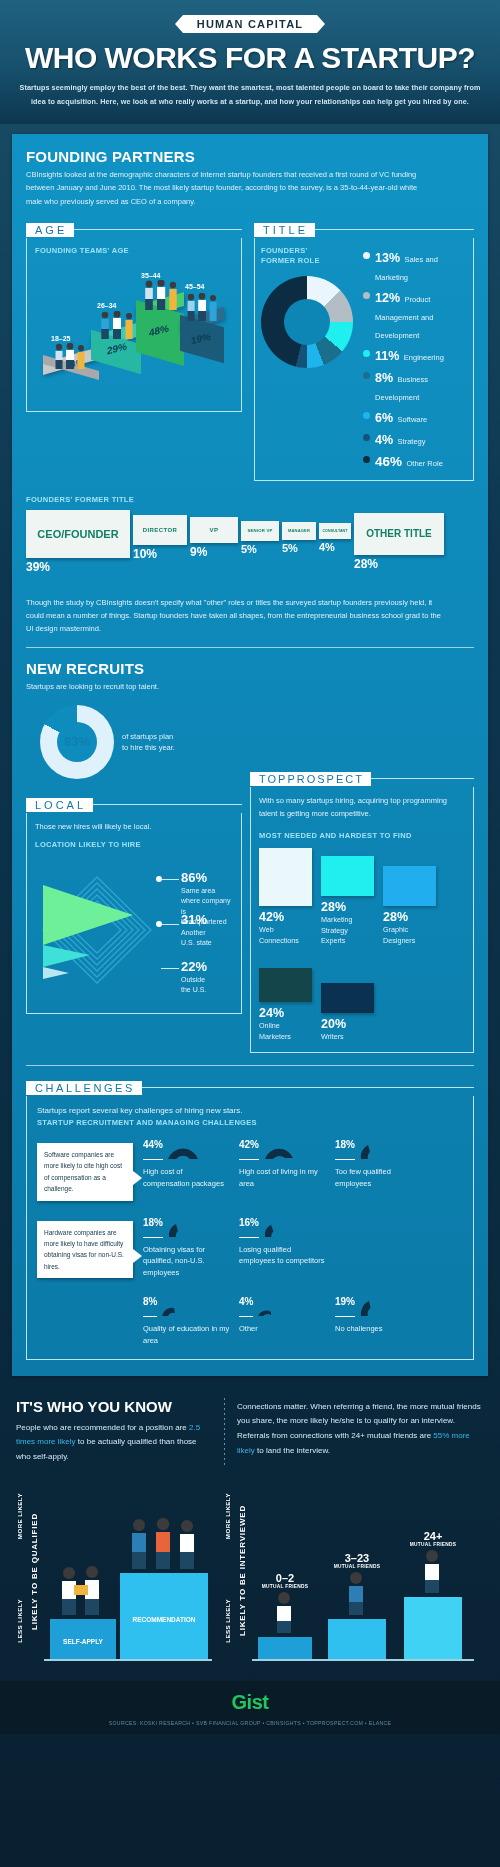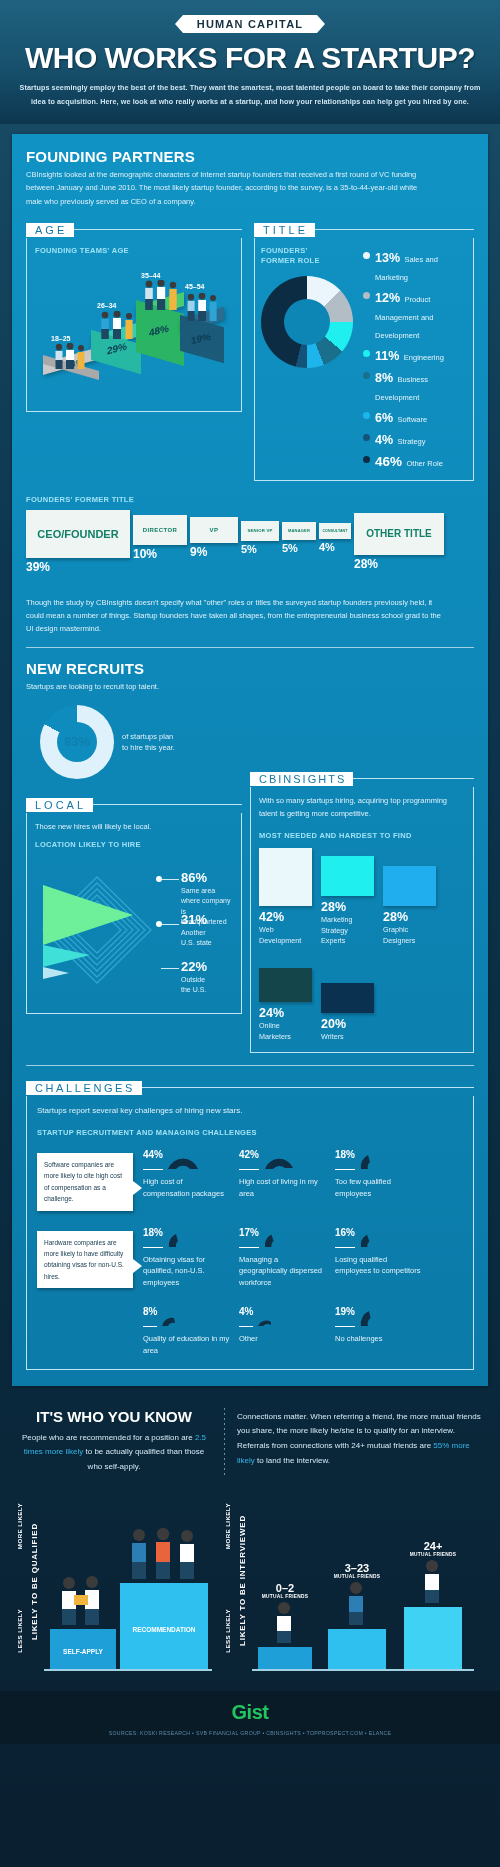--- a/index.html
+++ b/index.html
@@ -373,32 +373,32 @@
                   <div class="lbl">the U.S.</div>
                 </div>
               </div>
             </div>
           </div>
         </div>
 
         <div style="flex:1;">
           <div style="position:relative;margin-top:64px;">
             <div class="tabline"></div>
-            <span class="tab" style="letter-spacing:2px;">CBINSIGHTS</span>
+            <span class="tab" style="letter-spacing:2px;">TOPPROSPECT</span>
           </div>
           <div style="border-left:1px solid #bfe4f5;border-right:1px solid #bfe4f5;border-bottom:1px solid #bfe4f5;padding:8px 8px 10px;">
             <div class="lbl" style="font-size:7.5px;line-height:1.7;">With so many startups hiring, acquiring top programming talent is getting more competitive.</div>
             <div class="small-cap" style="margin-top:10px;">MOST NEEDED AND HARDEST TO FIND</div>
 
             <div style="display:flex; gap:9px; margin-top:8px; align-items:flex-end;">
               <div style="width:53px;">
                 <div class="sw" style="width:53px;height:58px;background:#eaf7fb;"></div>
                 <div class="sw-pct">42%</div>
                 <div class="sw-lab">Web</div>
-                <div class="sw-lab">Development</div>
+                <div class="sw-lab">Connections</div>
               </div>
               <div style="width:53px;">
                 <div class="sw" style="width:53px;height:40px;background:#1ff0ef;"></div>
                 <div class="sw-pct">28%</div>
                 <div class="sw-lab">Marketing</div>
                 <div class="sw-lab">Strategy Experts</div>
               </div>
               <div style="width:53px;">
                 <div class="sw" style="width:53px;height:40px;background:#20aeef;"></div>
                 <div class="sw-pct">28%</div>
@@ -427,21 +427,21 @@
       <div style="border-top:1px solid #9fd0e4; margin-top:12px;"></div>
     </div>
 
     <div style="margin-top:12px;">
       <div style="position:relative;">
         <div class="tabline"></div>
         <span class="tab" style="letter-spacing:2.6px;">CHALLENGES</span>
       </div>
       <div style="border-left:1px solid #bfe4f5;border-right:1px solid #bfe4f5;border-bottom:1px solid #bfe4f5;padding:9px 10px 12px;">
         <div class="lbl" style="font-size:8px">Startups report several key challenges of hiring new stars.</div>
-        <div class="small-cap" style="margin-top:11px;">STARTUP RECRUITMENT AND MANAGING CHALLENGES</div>
+        <div class="small-cap" style="margin-top:1px;">STARTUP RECRUITMENT AND MANAGING CHALLENGES</div>
 
         <div style="display:flex; gap:8px; margin-top:12px;">
           <div style="width:98px; padding-top:4px;">
             <div class="callout">Software companies are more likely to cite high cost of compensation as a challenge.</div>
           </div>
           <div style="width:88px;">
             <div style="display:flex;align-items:flex-end;gap:3px;">
               <span class="ch-pct">44%</span>
               <svg width="34" height="20" viewBox="0 0 34 20">
                   <path d="M2 19 A16 16 0 0 1 32 19 L24 19 A9 9 0 0 0 10 19 Z" fill="#0d2e45"></path>
@@ -477,29 +477,20 @@
             <div style="display:flex;align-items:flex-end;gap:3px;">
               <span class="ch-pct">18%</span>
               <svg width="20" height="18" viewBox="0 0 20 18">
                   <path d="M3 17 A12 12 0 0 1 10 4 L12 11 A6.5 6.5 0 0 0 10 17 Z" fill="#0d2e45"></path>
                 </svg>
             </div>
             <div class="ch-txt">Obtaining visas for qualified, non-U.S. employees</div>
           </div>
           <div style="width:88px;">
             <div style="display:flex;align-items:flex-end;gap:3px;">
-              <span class="ch-pct">17%</span>
-              <svg width="20" height="18" viewBox="0 0 20 18">
-                  <path d="M3 17 A12 12 0 0 1 9.4 4.4 L11.6 11 A6.5 6.5 0 0 0 9.5 17 Z" fill="#0d2e45"></path>
-                </svg>
-            </div>
-            <div class="ch-txt">Managing a geographically dispersed workforce</div>
-          </div>
-          <div style="width:88px;">
-            <div style="display:flex;align-items:flex-end;gap:3px;">
               <span class="ch-pct">16%</span>
               <svg width="20" height="18" viewBox="0 0 20 18">
                   <path d="M3 17 A12 12 0 0 1 9 4.8 L11.4 11.2 A6.5 6.5 0 0 0 9.3 17 Z" fill="#0d2e45"></path>
                 </svg>
             </div>
             <div class="ch-txt">Losing qualified employees to competitors</div>
           </div>
         </div>
 
         <div style="display:flex; gap:8px; margin-top:18px;">
@@ -531,21 +522,21 @@
             </div>
             <div class="ch-txt">No challenges</div>
           </div>
         </div>
       </div>
     </div>
   </div>
 
   <div class="bottom">
     <div style="display:flex; gap:12px;">
-      <div style="width:196px;text-align:center;">
+      <div style="width:196px;">
         <div class="b-title">IT'S WHO YOU KNOW</div>
         <div class="b-txt"><span>People who are recommended for a position are </span><span class="hl">2.5 times more likely</span><span> to be actually qualified than those who self-apply.</span></div>
       </div>
       <div class="dotsep"></div>
       <div style="flex:1;">
         <div class="b-txt" style="margin-top:2px;"><span>Connections matter. When referring a friend, the more mutual friends you share, the more likely he/she is to qualify for an interview. Referrals from connections with 24+ mutual friends are </span><span class="hl">55% more likely</span><span> to land the interview.</span></div>
       </div>
     </div>
 
     <div style="display:flex; gap:12px; margin-top:18px; height:184px;">

